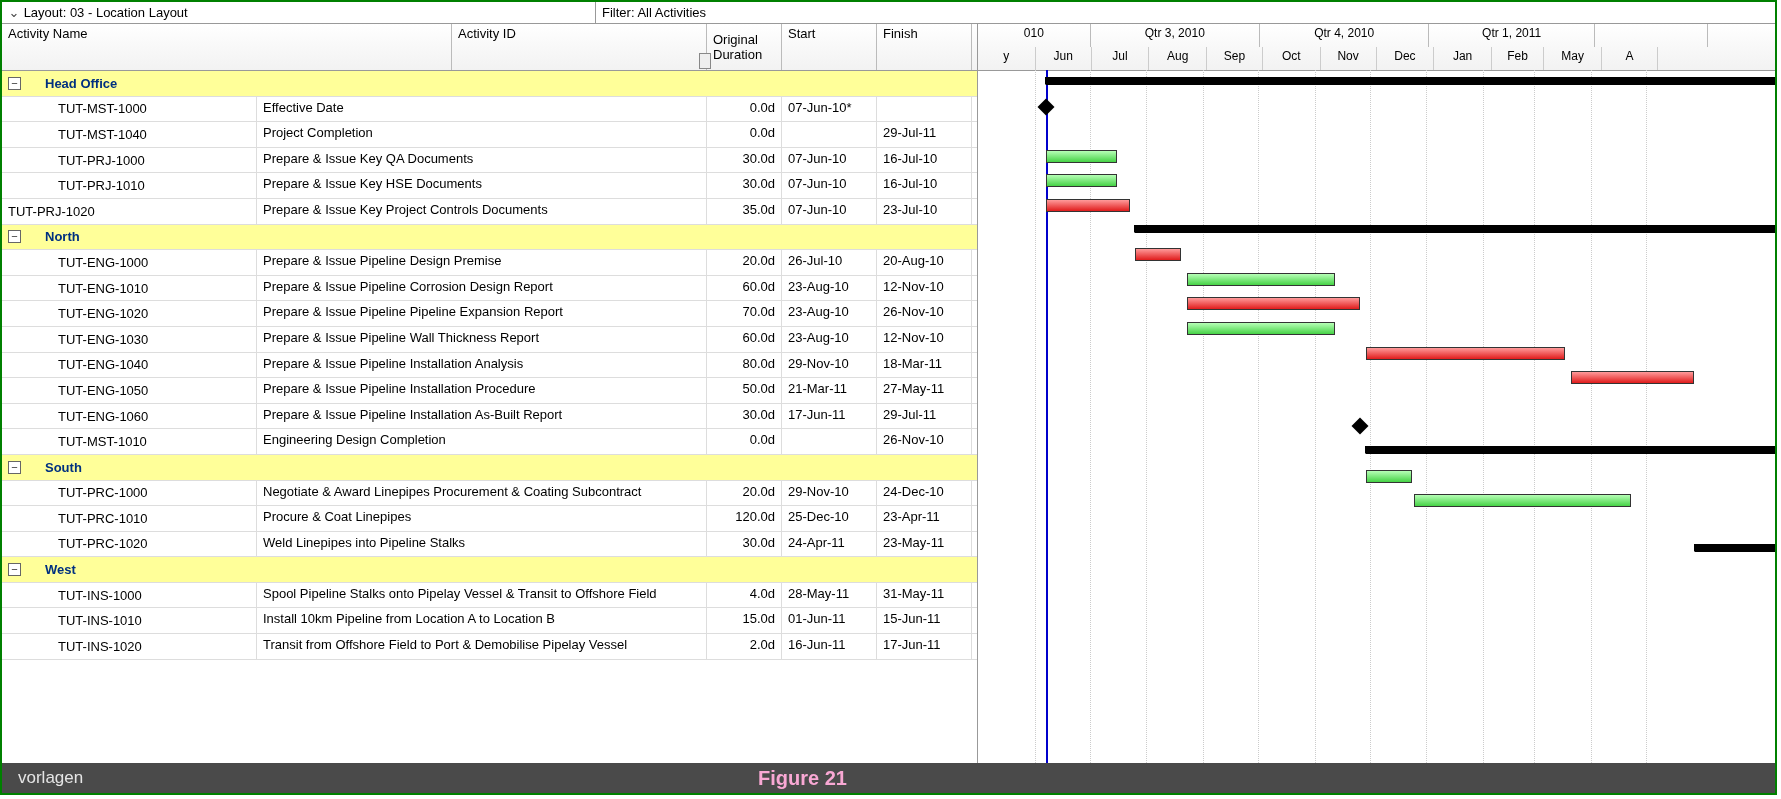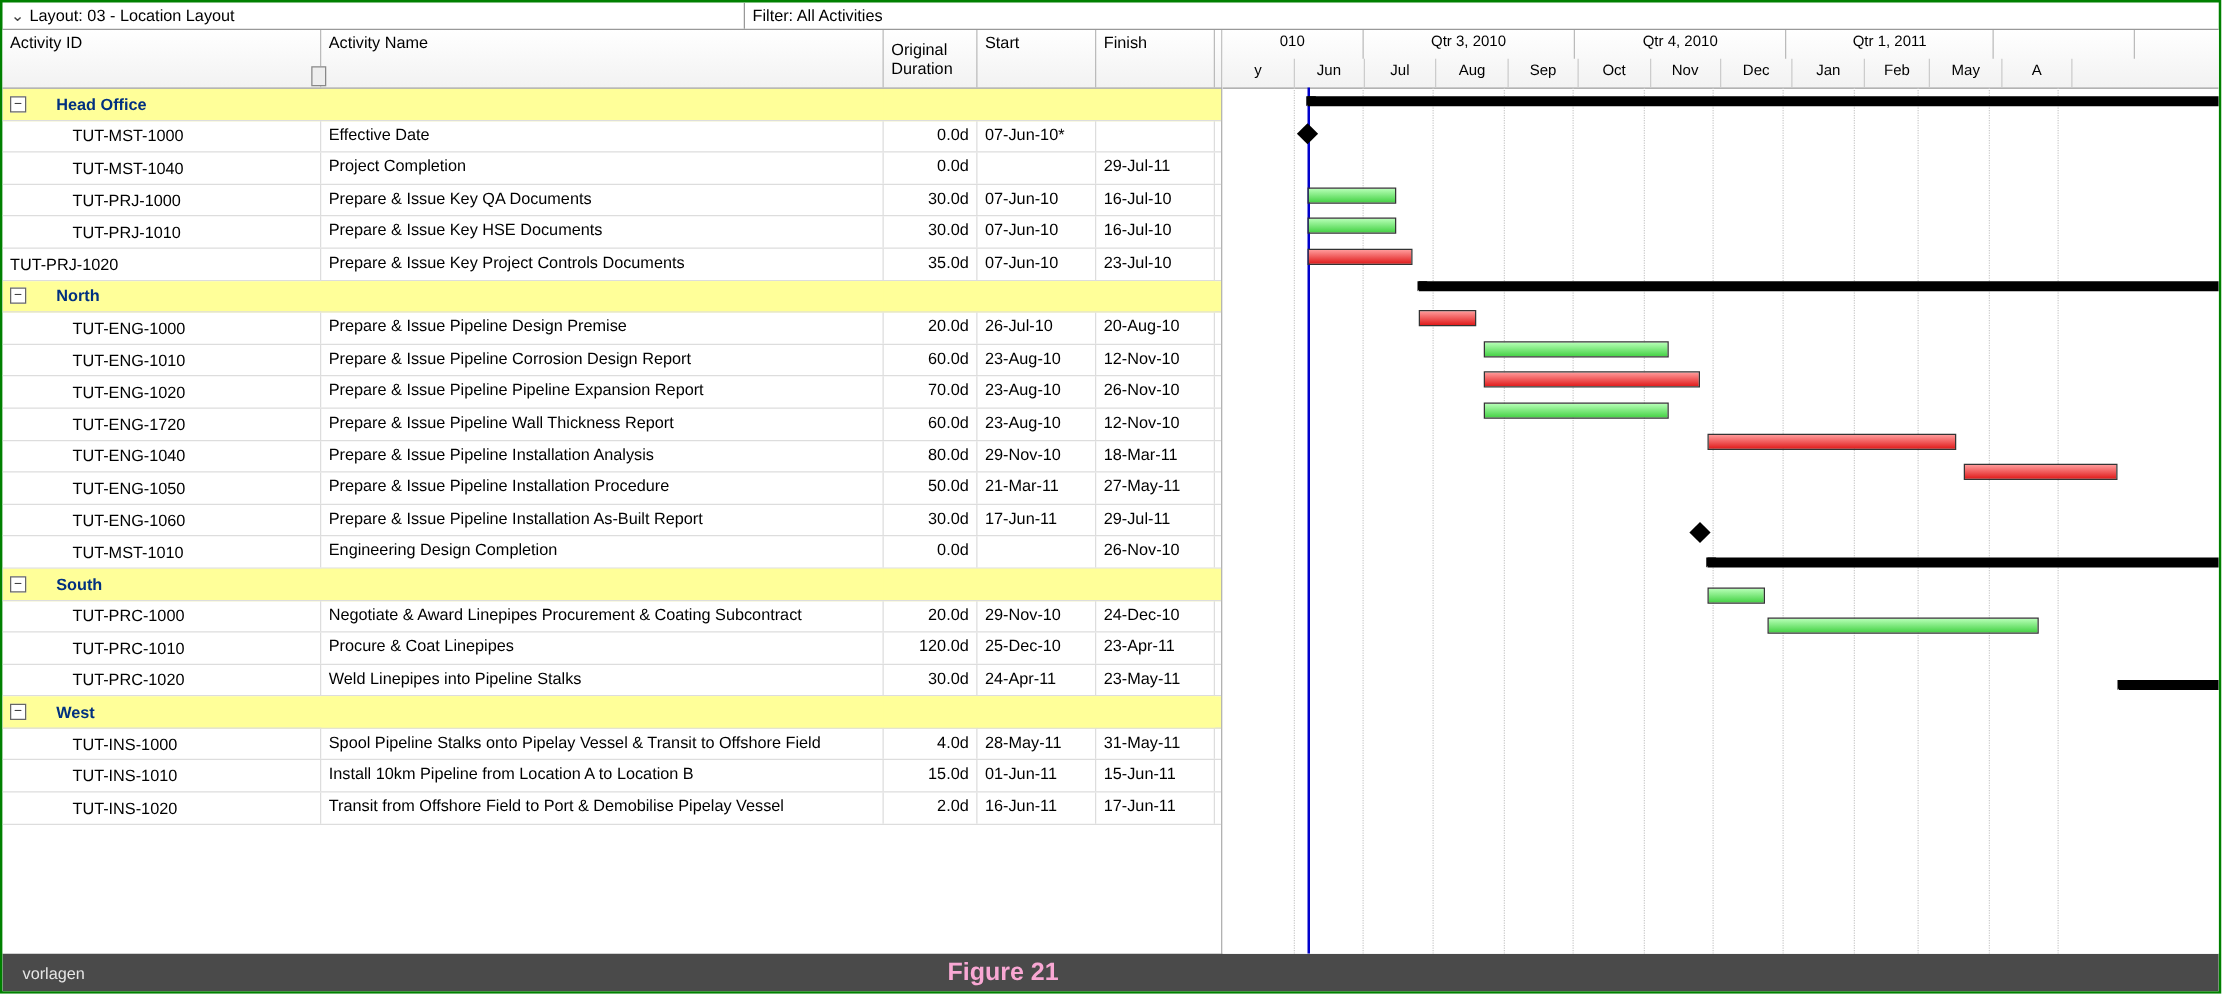--- a/index.html
+++ b/index.html
@@ -49,21 +49,21 @@
   .grow{position:absolute;left:0;right:0;height:24.6px;}
   .bar{position:absolute;height:13px;top:6px;border:1px solid #333;box-sizing:border-box;}
   .bar.green{background:linear-gradient(#b6ffb6,#46d246);}
   .bar.red{background:linear-gradient(#ff9a9a,#e01c1c);}
   .summary{position:absolute;height:8px;top:7px;background:#000;}
   .summary::before,.summary::after{content:"";position:absolute;top:0;width:0;height:0;border-top:8px solid #000;}
   .summary::before{left:-1px;border-left:0;border-right:8px solid transparent;}
   .summary::after{right:-1px;border-right:0;border-left:8px solid transparent;}
   .milestone{position:absolute;width:12px;height:12px;background:#000;top:6px;transform:rotate(45deg);}
   .caption-row{display:flex;align-items:center;background:#4a4a4a;color:#e5e5e5;height:30px;}
-  .caption-row .w{padding-left:16px;font-size:13px;width:740px;}
+  .caption-row .w{padding-left:16px;font-size:17px;width:740px;}
   .caption-row .fig{flex:1;text-align:left;font-weight:bold;font-size:20px;color:#000;background:transparent;}
 </style>
 </head>
 <body>
 
 <div class="app">
 
   <div class="topbar">
     <div class="layout">
       <span class="chev">⌄</span>
@@ -71,27 +71,27 @@
     </div>
     <div class="filter">
       <span>Filter: </span><span>All Activities</span>
     </div>
   </div>
 
   <div class="body">
 
     <div class="left">
       <div class="colhdr">
+        <div class="cell name">
+            <span>Activity Name</span>
+          </div>
         <div class="cell id">
           <span>Activity ID</span>
           <span class="handle" style="left:auto;right:-5px;top:auto;bottom:-7px;"></span>
         </div>
-        <div class="cell name">
-            <span>Activity Name</span>
-          </div>
         <div class="cell dur multi">
           <span>Original</span>
           <span>Duration</span>
         </div>
         <div class="cell start">
             <span>Start</span>
           </div>
         <div class="cell finish">
             <span>Finish</span>
           </div>
@@ -167,21 +167,21 @@
             <div class="cell finish">12-Nov-10</div>
           </div>
           <div class="row">
             <div class="cell id" style="padding-left: 56px;">TUT-ENG-1020</div>
             <div class="cell name">Prepare &amp; Issue Pipeline Pipeline Expansion Report</div>
             <div class="cell dur">70.0d</div>
             <div class="cell start">23-Aug-10</div>
             <div class="cell finish">26-Nov-10</div>
           </div>
           <div class="row">
-            <div class="cell id" style="padding-left: 56px;">TUT-ENG-1720</div>
+            <div class="cell id" style="padding-left: 56px;">TUT-ENG-1030</div>
             <div class="cell name">Prepare &amp; Issue Pipeline Wall Thickness Report</div>
             <div class="cell dur">60.0d</div>
             <div class="cell start">23-Aug-10</div>
             <div class="cell finish">12-Nov-10</div>
           </div>
           <div class="row">
             <div class="cell id" style="padding-left: 56px;">TUT-ENG-1040</div>
             <div class="cell name">Prepare &amp; Issue Pipeline Installation Analysis</div>
             <div class="cell dur">80.0d</div>
             <div class="cell start">29-Nov-10</div>

